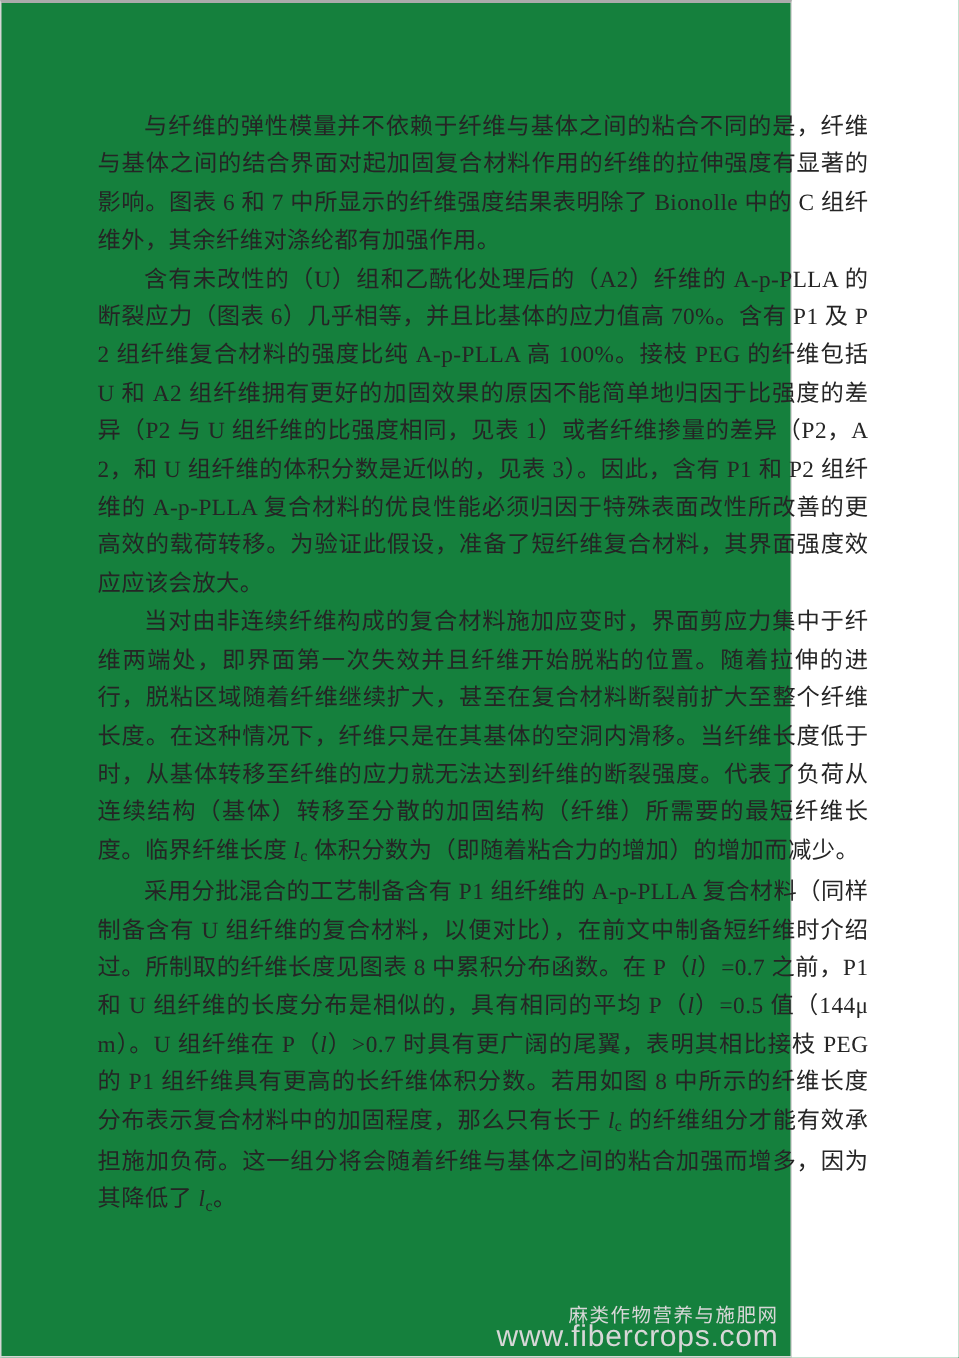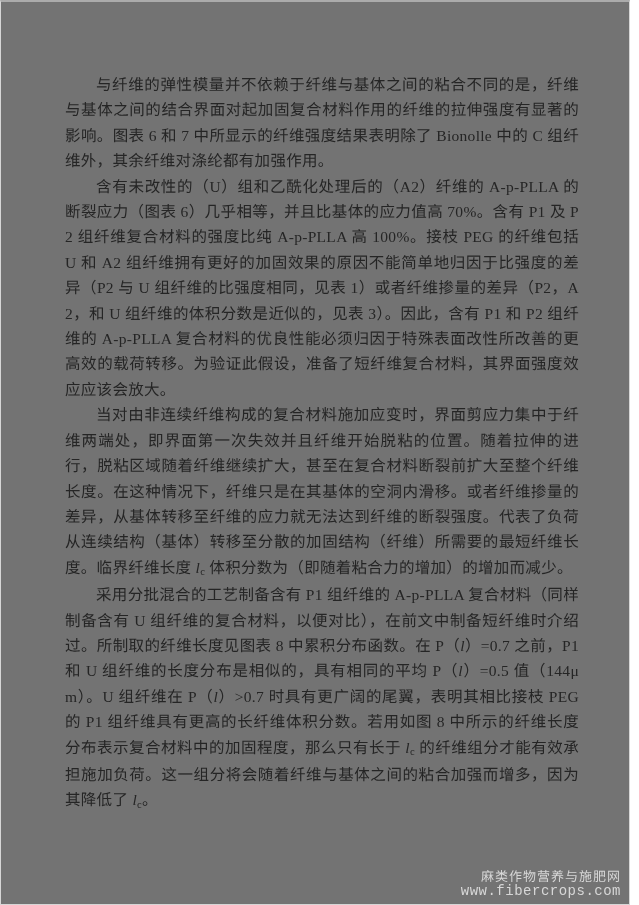--- a/index.html
+++ b/index.html
@@ -7,23 +7,23 @@
   body {
     width: 639px;
     height: 905px;
     position: relative;
     font-family: "Liberation Serif", "DejaVu Serif", serif;
     overflow: hidden;
   }
   .page {
     position: absolute;
     inset: 0;
-    width: 630px;
+    width: 528px;
     height: 905px;
-    background: #737373;
+    background: #15803d;
     border: 1px solid #d6d6d6;
     border-top: 2px solid #ababab;
   }
   .doc-body {
     position: absolute;
     top: 70px;
     left: 64px;
     width: 514px;
     color: #252525;
   }
@@ -54,34 +54,34 @@
     color: #d7d7d7;
     user-select: none;
   }
   .watermark .wm-line1 {
     font-size: 13px;
     line-height: 14px;
     font-family: "Liberation Sans", "DejaVu Sans", sans-serif;
     letter-spacing: 1px;
   }
   .watermark .wm-line2 {
-    font-size: 14px;
+    font-size: 20px;
     line-height: 15px;
-    font-family: Liberation Mono, monospace;
+    font-family: Liberation Sans, sans-serif;
     letter-spacing: 0.5px;
   }
 </style>
 </head>
 <body>
 
 <div class="page">
   <div class="doc-body">
       <p class="para"><span>与纤维的弹性模量并不依赖于纤维与基体之间的粘合不同的是，纤维与基体之间的结合界面对起加固复合材料作用的纤维的拉伸强度有显著的影响。图表 6 和 7 中所显示的纤维强度结果表明除了 Bionolle 中的 C 组纤维外，其余纤维对涤纶都有加强作用。</span></p>
       <p class="para"><span>含有未改性的（U）组和乙酰化处理后的（A2）纤维的 A-p-PLLA 的断裂应力（图表 6）几乎相等，并且比基体的应力值高 70%。含有 P1 及 P2 组纤维复合材料的强度比纯 A-p-PLLA 高 100%。接枝 PEG 的纤维包括 U 和 A2 组纤维拥有更好的加固效果的原因不能简单地归因于比强度的差异（P2 与 U 组纤维的比强度相同，见表 1）或者纤维掺量的差异（P2，A2，和 U 组纤维的体积分数是近似的，见表 3）。因此，含有 P1 和 P2 组纤维的 A-p-PLLA 复合材料的优良性能必须归因于特殊表面改性所改善的更高效的载荷转移。为验证此假设，准备了短纤维复合材料，其界面强度效应应该会放大。</span></p>
-      <p class="para"><span>当对由非连续纤维构成的复合材料施加应变时，界面剪应力集中于纤维两端处，即界面第一次失效并且纤维开始脱粘的位置。随着拉伸的进行，脱粘区域随着纤维继续扩大，甚至在复合材料断裂前扩大至整个纤维长度。在这种情况下，纤维只是在其基体的空洞内滑移。或者纤维掺量的差异，从基体转移至纤维的应力就无法达到纤维的断裂强度。代表了负荷从连续结构（基体）转移至分散的加固结构（纤维）所需要的最短纤维长度。临界纤维长度 </span><i>l</i><sub>c</sub><span> 体积分数为（即随着粘合力的增加）的增加而减少。</span></p>
+      <p class="para"><span>当对由非连续纤维构成的复合材料施加应变时，界面剪应力集中于纤维两端处，即界面第一次失效并且纤维开始脱粘的位置。随着拉伸的进行，脱粘区域随着纤维继续扩大，甚至在复合材料断裂前扩大至整个纤维长度。在这种情况下，纤维只是在其基体的空洞内滑移。当纤维长度低于时，从基体转移至纤维的应力就无法达到纤维的断裂强度。代表了负荷从连续结构（基体）转移至分散的加固结构（纤维）所需要的最短纤维长度。临界纤维长度 </span><i>l</i><sub>c</sub><span> 体积分数为（即随着粘合力的增加）的增加而减少。</span></p>
       <p class="para"><span>采用分批混合的工艺制备含有 P1 组纤维的 A-p-PLLA 复合材料（同样制备含有 U 组纤维的复合材料，以便对比），在前文中制备短纤维时介绍过。所制取的纤维长度见图表 8 中累积分布函数。在 P（</span><i>l</i><span>）=0.7 之前，P1 和 U 组纤维的长度分布是相似的，具有相同的平均 P（</span><i>l</i><span>）=0.5 值（144μm）。U 组纤维在 P（</span><i>l</i><span>）&gt;0.7 时具有更广阔的尾翼，表明其相比接枝 PEG 的 P1 组纤维具有更高的长纤维体积分数。若用如图 8 中所示的纤维长度分布表示复合材料中的加固程度，那么只有长于 </span><i>l</i><sub>c</sub><span> 的纤维组分才能有效承担施加负荷。这一组分将会随着纤维与基体之间的粘合加强而增多，因为其降低了 </span><i>l</i><sub>c</sub><span>。</span></p>
     </div>
 
   <div class="watermark">
     <div class="wm-line1">麻类作物营养与施肥网</div>
     <div class="wm-line2">www.fibercrops.com</div>
   </div>
 </div>
 
 </body></html>

